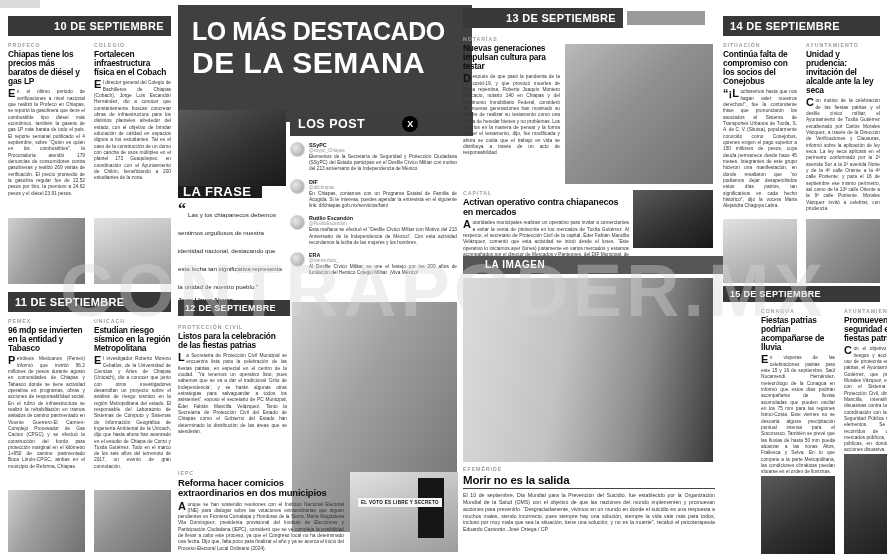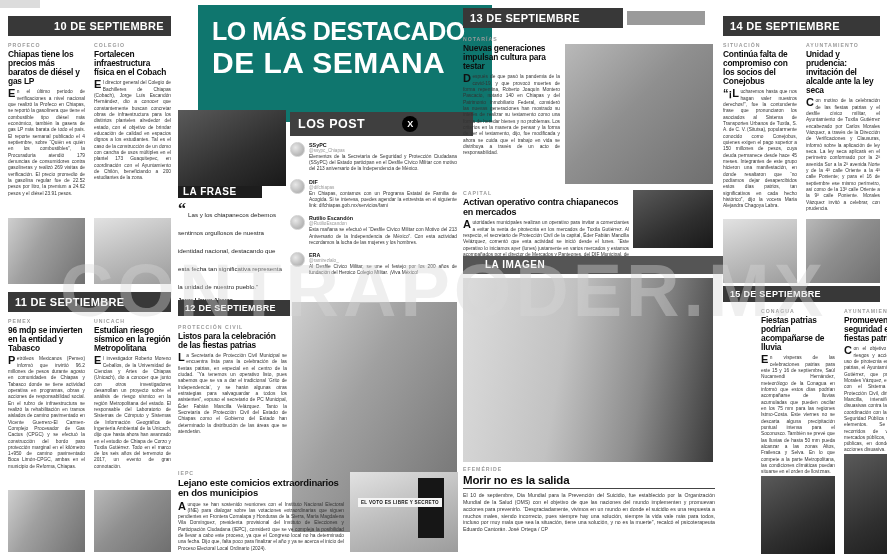--- a/index.html
+++ b/index.html
@@ -31,25 +31,25 @@
   .cols2{display:flex;gap:9px;}
   .col{flex:1;display:flex;flex-direction:column;}
   .col .photo{margin-top:auto;}
   
   .photo{background:linear-gradient(135deg,#b9b9b9 0%,#8f8f8f 45%,#6f6f6f 100%);}
   .ph-light{background:linear-gradient(160deg,#e2e2e2 0%,#bdbdbd 50%,#9c9c9c 100%);}
   .ph-dark{background:linear-gradient(150deg,#5a5a5a 0%,#2f2f2f 60%,#191919 100%);}
   .ph-mid{background:linear-gradient(120deg,#cfcfcf 0%,#a0a0a0 40%,#707070 100%);}
   .ph-city{background:linear-gradient(100deg,#dcdcdc 0%,#c2c2c2 40%,#8c8c8c 70%,#3a3a3a 100%);}
   
-  #masthead{background:#0f766e;color:#fff;padding:13px 0 12px 14px;margin-left:20px;}
+  #masthead{background:#404040;color:#fff;padding:13px 0 12px 14px;}
   #masthead .l1{font-size:25px;font-weight:bold;letter-spacing:-.5px;line-height:1.1;}
   #masthead .l2{font-size:30px;font-weight:bold;letter-spacing:.5px;line-height:1.15;}
   
-  #frase-label{background:#1d1d1d;color:#fff;font-size:10px;font-weight:bold;line-height:12px;padding:0 5px;letter-spacing:.5px;}
+  #frase-label{background:#1d1d1d;color:#fff;font-size:13px;font-weight:bold;line-height:12px;padding:0 5px;letter-spacing:.5px;}
   .quote-mark{float:left;font-size:16px;line-height:12px;font-weight:bold;color:#1a1a1a;padding-right:2px;font-family:"Liberation Serif", serif;}
   #frase-quote .qtext{font-size:6.2px;line-height:1.35;color:#222;}
   #frase-quote .qauthor{font-size:5.6px;font-weight:bold;margin-top:4px;color:#111;}
   #frase-quote .qrole{font-size:5px;color:#777;}
   
   #lospost-bar{background:#3f3f3f;color:#fff;display:flex;align-items:center;gap:8px;padding:0 8px;}
   #lospost-bar .lbl{font-size:12.5px;font-weight:bold;letter-spacing:.5px;}
   .xcircle{width:16px;height:16px;border-radius:50%;background:#000;color:#fff;
     display:flex;align-items:center;justify-content:center;font-size:9px;font-weight:bold;}
   .post{display:flex;gap:4px;margin-bottom:6px;}
@@ -169,29 +169,29 @@
 <div class="abs datebar small" style="left:178px;top:300px;width:98px;">12 DE SEPTIEMBRE</div>
 <div class="abs" style="left:178px;top:324px;width:109px;height:142px;">
   <div class="kicker">PROTECCIÓN CIVIL</div>
   <div class="headline">Listos para la celebración de las fiestas patrias</div>
   <div class="bodytxt dropcap">La Secretaría de Protección Civil Municipal se encuentra lista para la celebración de las fiestas patrias, en especial en el centro de la ciudad. “Ya tenemos un operativo listo, pues sabemos que se va a dar el tradicional ‘Grito de Independencia’, y se harán algunas otras estrategias para salvaguardar a todos los asistentes”, expuso el secretario de PC Municipal, Éder Fabián Mancilla Velázquez. Tanto la Secretaría de Protección Civil del Estado de Chiapas como el Gobierno del Estado han determinado la distribución de las áreas que se atenderán.</div>
 </div>
 <div class="abs photo ph-mid" style="left:292px;top:302px;width:165px;height:230px;"></div>
 
 <div class="abs" style="left:178px;top:470px;width:166px;height:84px;">
   <div class="kicker">IEPC</div>
-  <div class="headline wide">Lejano este comicios extraordinarios en dos municipios</div>
+  <div class="headline wide">Reforma hacer comicios extraordinarios en dos municipios</div>
   <div class="bodytxt dropcap">Aunque se han sostenido reuniones con el Instituto Nacional Electoral (INE) para dialogar sobre las votaciones extraordinarias que siguen pendientes en Frontera Comalapa y Honduras de la Sierra, María Magdalena Vila Domínguez, presidenta provisional del Instituto de Elecciones y Participación Ciudadana (IEPC), consideró que se ve compleja la posibilidad de llevar a cabo este proceso, ya que el Congreso local no ha determinado una fecha. Dijo que, falta poco para finalizar el año y ya se acerca el inicio del Proceso Electoral Local Ordinario (2024).</div>
 </div>
 <div class="abs photo ph-light" style="left:350px;top:472px;width:108px;height:80px;">
   <div class="vote-flag"></div>
   <div class="vote-sign">EL VOTO ES LIBRE Y SECRETO</div>
 </div>
 
-<div class="abs datebar" style="left:463px;top:8px;width:146px;">13 DE SEPTIEMBRE</div>
+<div class="abs datebar" style="left:463px;top:8px;width:146px;text-align:right;">13 DE SEPTIEMBRE</div>
 <div class="abs barext" style="left:627px;top:11px;width:78px;height:14px;"></div>
 <div class="abs" style="left:463px;top:36px;width:97px;height:150px;">
   <div class="kicker">NOTARÍAS</div>
   <div class="headline">Nuevas generaciones impulsan cultura para testar</div>
   <div class="bodytxt dropcap">Después de que pasó la pandemia de la covid-19, y que provocó muertes de forma repentina, Roberto Joaquín Montero Pascacio, notario 140 en Chiapas y del Patrimonio Inmobiliario Federal, consideró las nuevas generaciones han mostrado su interés de realizar su testamento como una forma de heredar bienes y no problemas. Los criterios en la manera de pensar y la forma de ver el testamento, dijo, fue modificada y ahora se cuida que el trabajo en vida se distribuya a través de un acto de responsabilidad.</div>
 </div>
 <div class="abs photo" style="left:565px;top:44px;width:148px;height:140px;"></div>
 
 <div class="abs" style="left:463px;top:190px;width:166px;height:64px;">
   <div class="kicker">CAPITAL</div>

